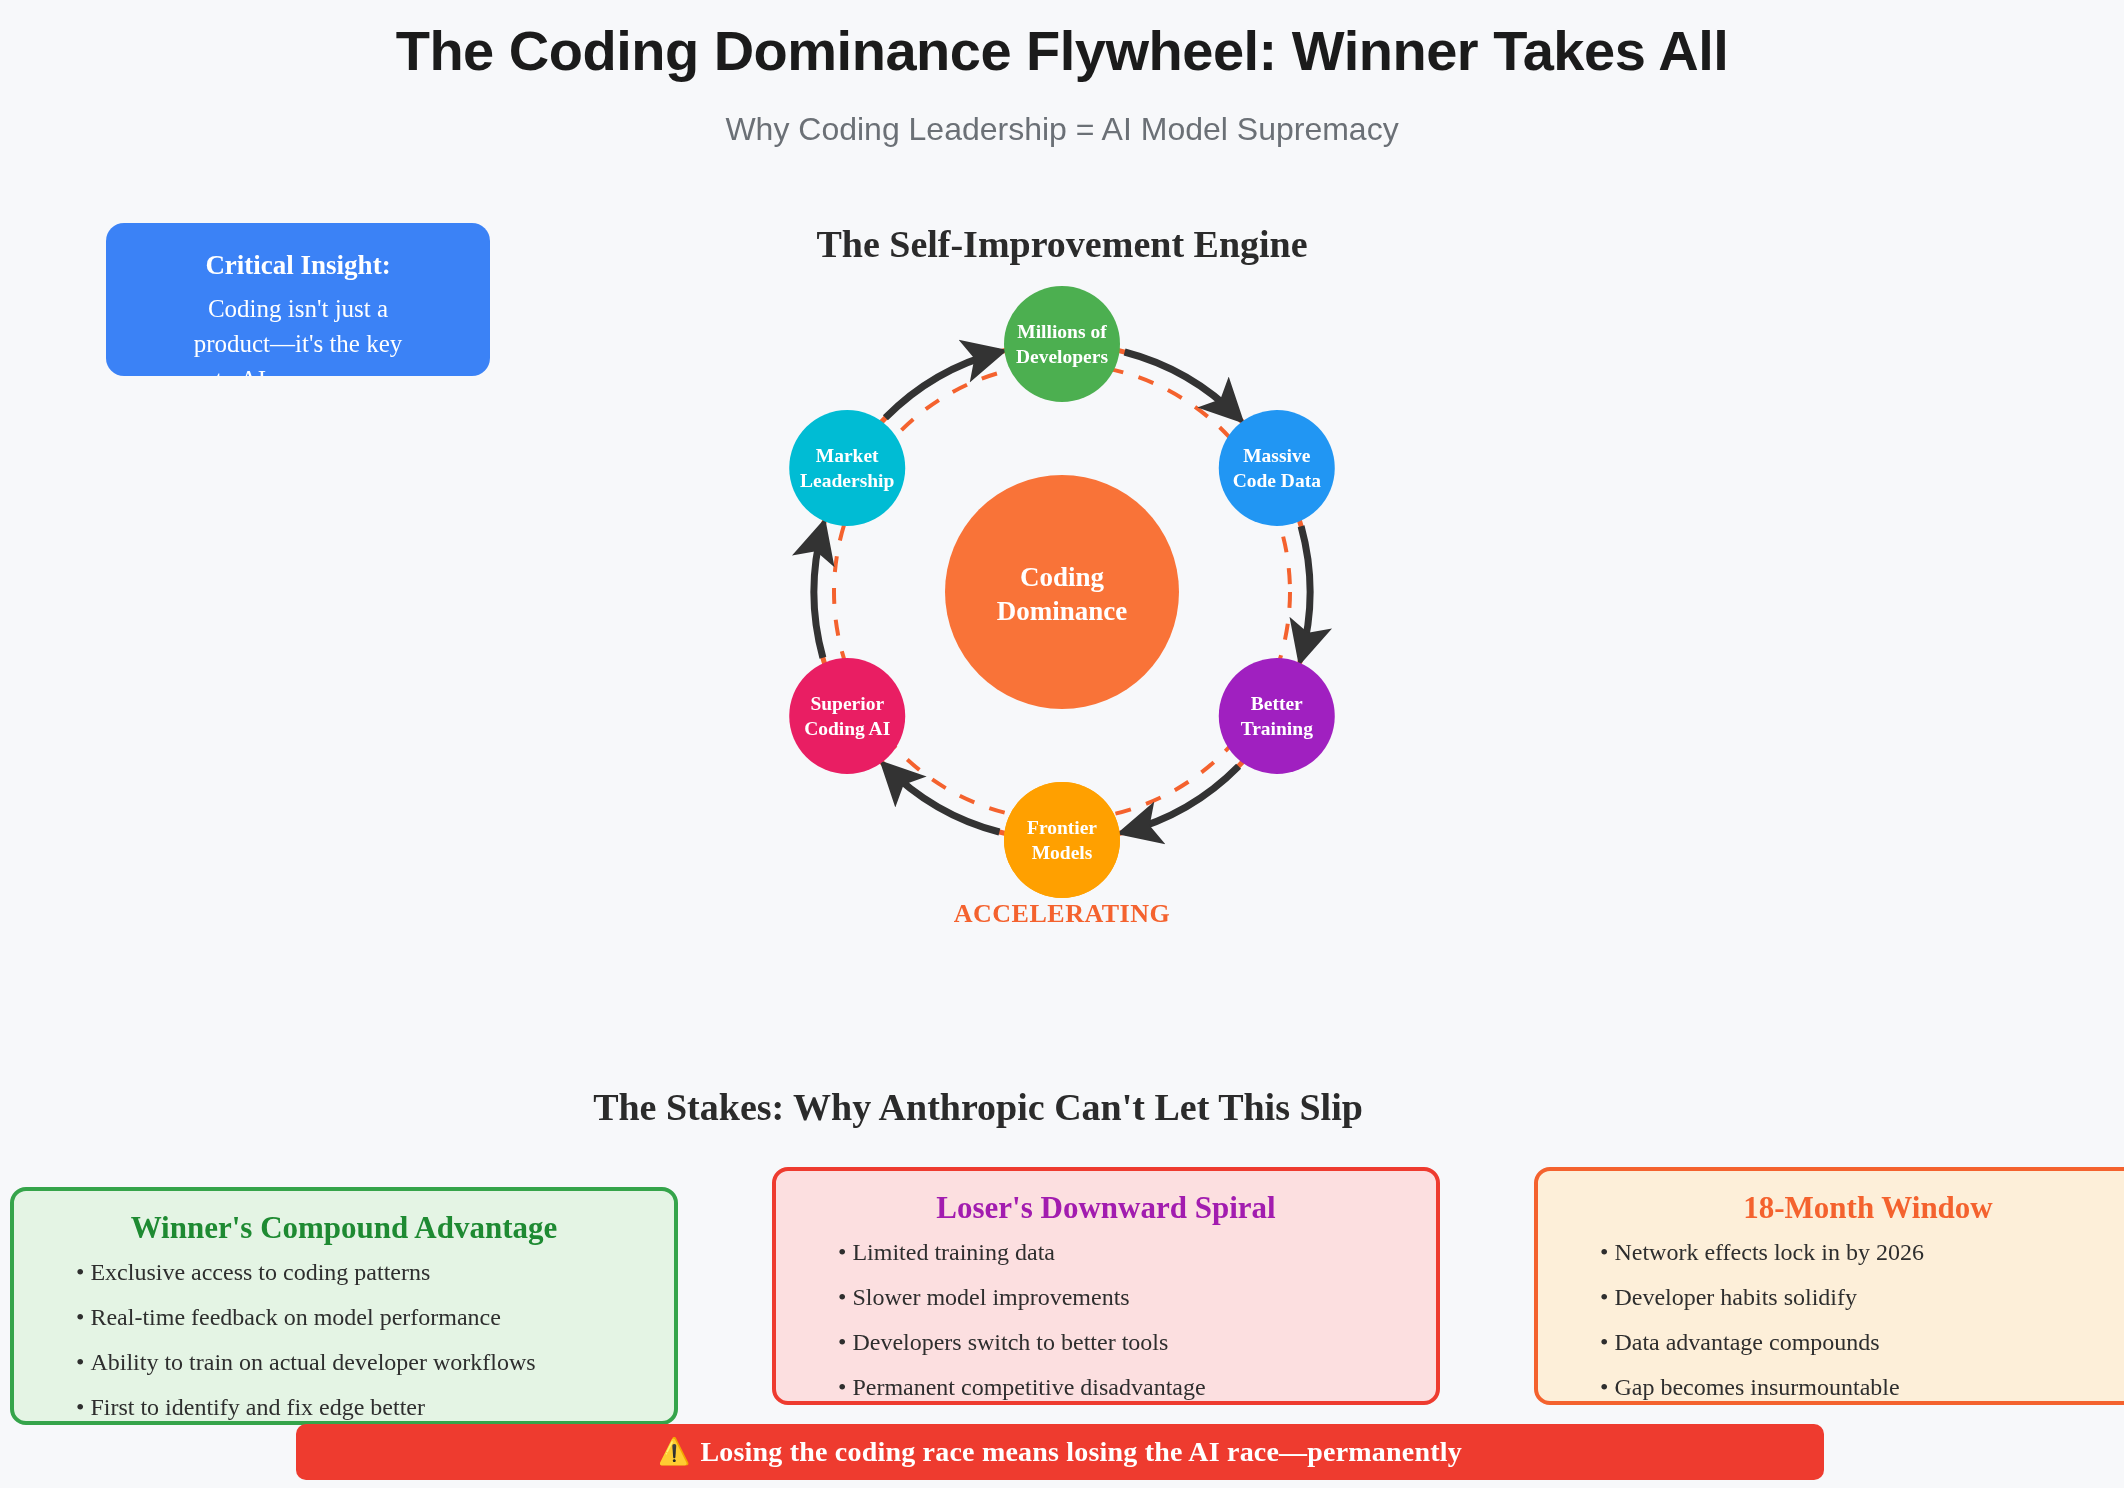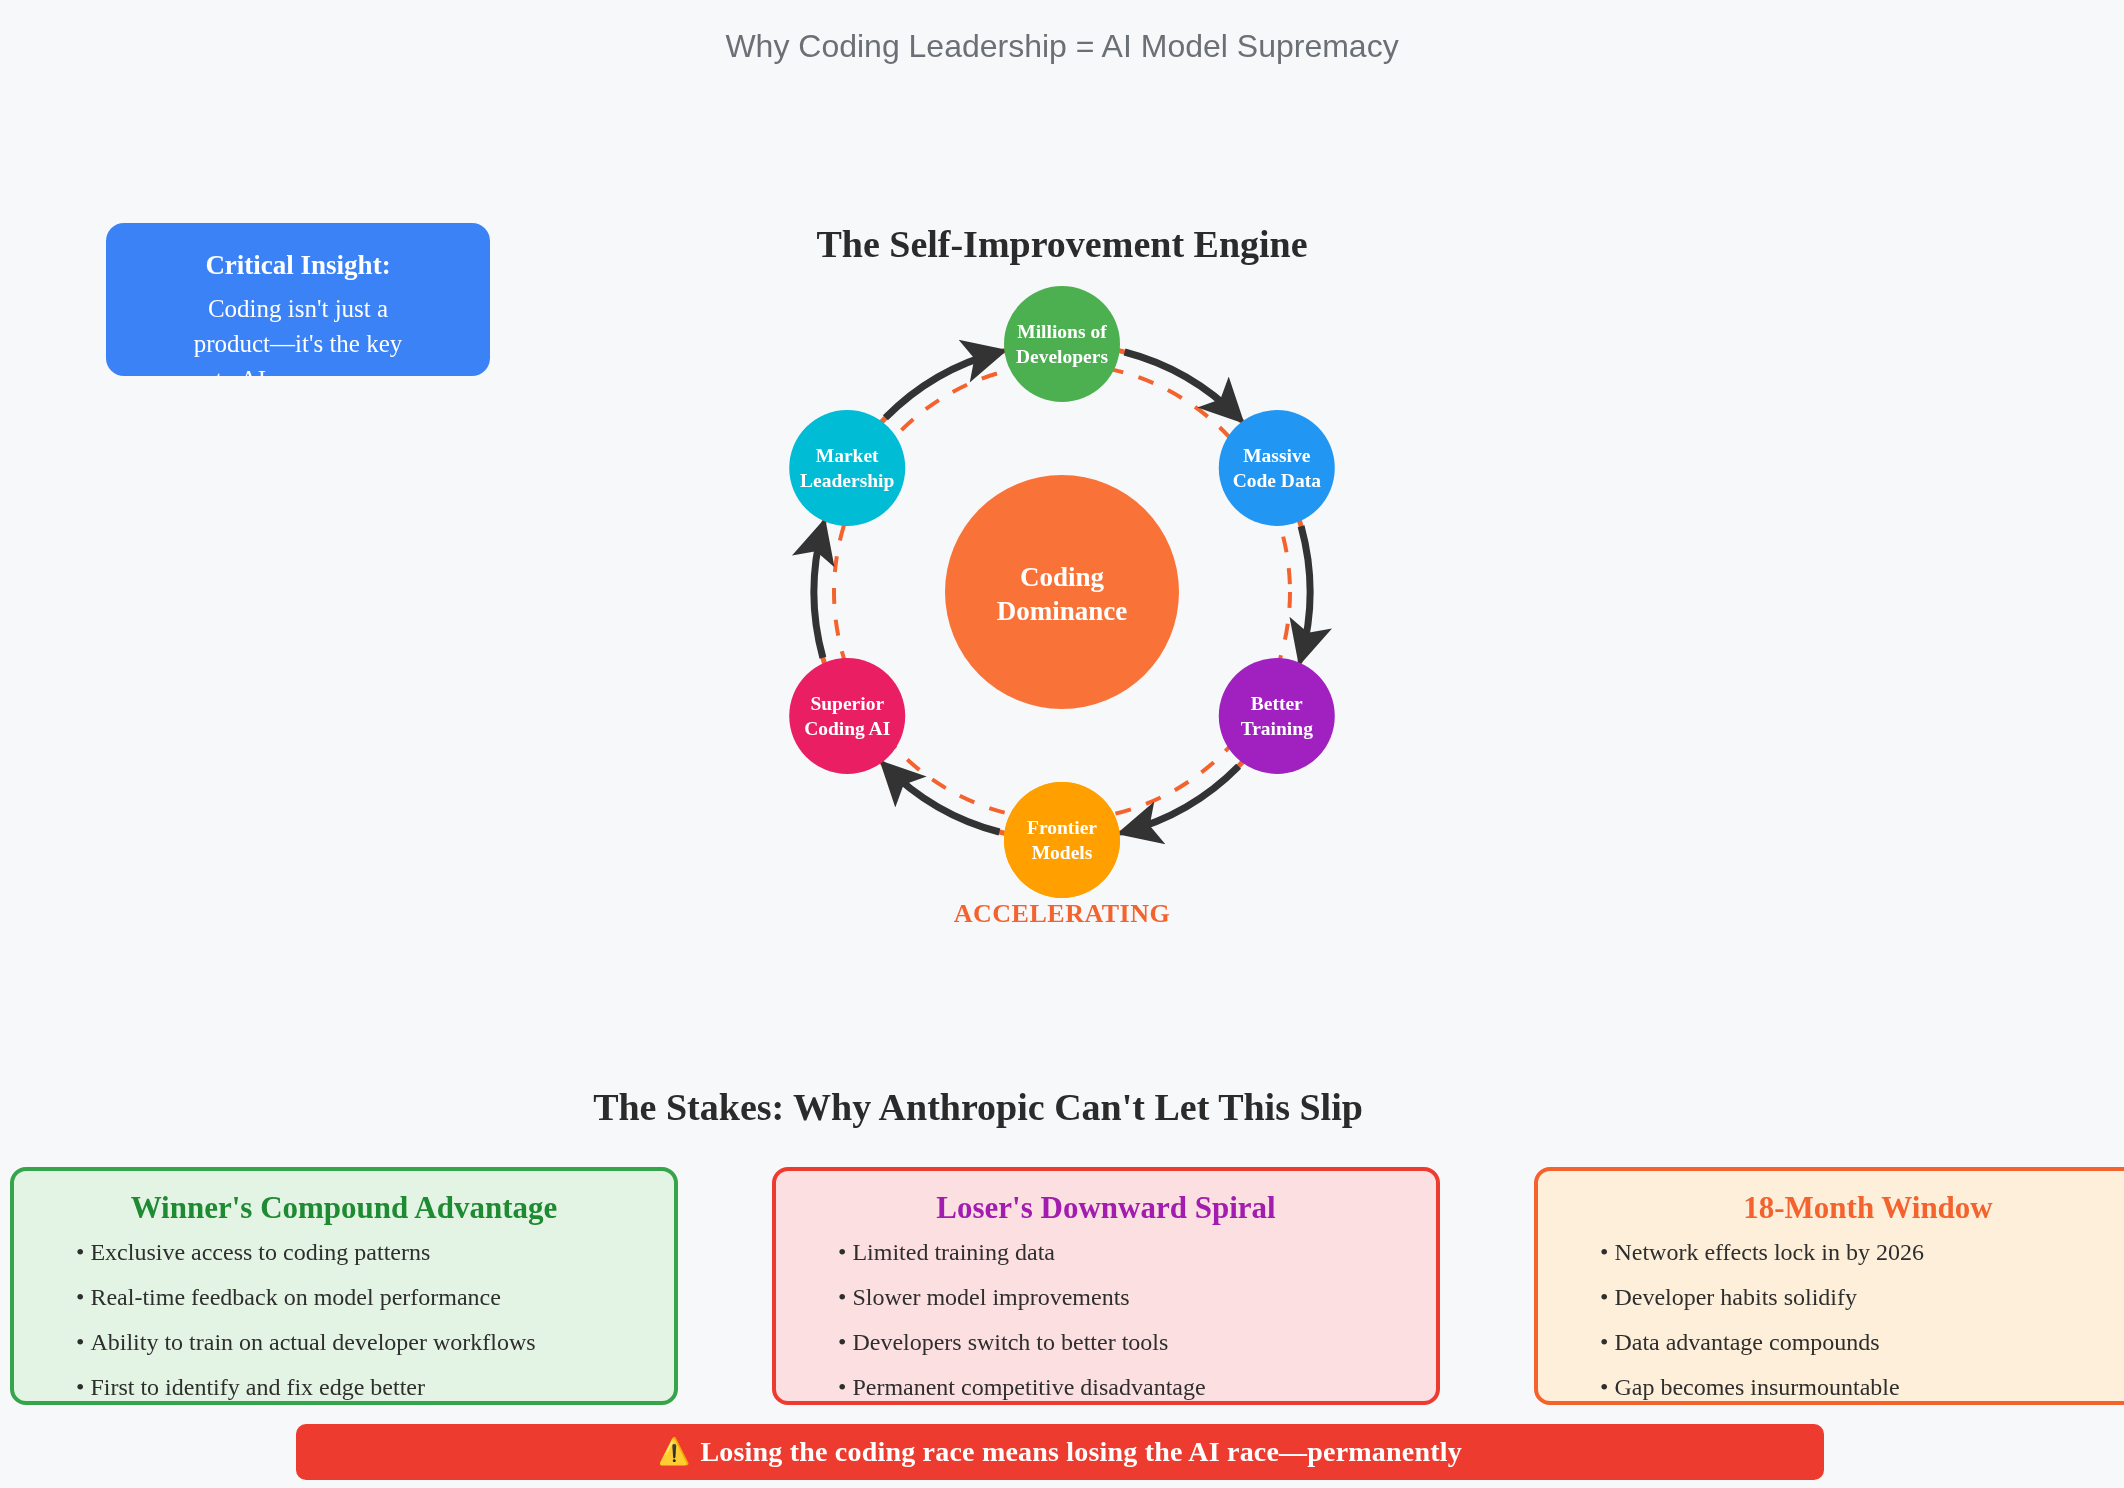--- a/index.html
+++ b/index.html
@@ -134,21 +134,21 @@
   }
   .card {
     position: absolute;
     box-sizing: border-box;
     border-radius: 16px;
     border-width: 4px;
     border-style: solid;
     padding: 18px 26px 10px 26px;
     height: 238px;
   }
-  #card-winner  { left: 10px;   width: 668px; background: #E4F4E4; border-color: #35A44A; }
+  #card-winner  { left: 10px;   width: 668px; background: #E4F4E4; border-color: #35A44A; margin-top: 20px; }
   #card-loser   { left: 772px;  width: 668px; background: #FCDFE0; border-color: #EE3B2F; }
   #card-window  { left: 1534px; width: 668px; background: #FDEFD9; border-color: #F4622E; }
 
   .card-title {
     text-align: center;
     font-size: 31px;
     font-weight: bold;
     line-height: 1.2;
     padding-bottom: 14px;
   }
@@ -195,20 +195,21 @@
   #banner-icon {
     font-size: 26px;
     padding-right: 10px;
     line-height: 1;
   }
 </style>
 </head>
 <body>
 
 <div id="header">
+  <h1 id="main-title">The Coding Dominance Flywheel: Winner Takes All</h1>
   <div id="subtitle">Why Coding Leadership = AI Model Supremacy</div>
 </div>
 
 <div id="insight-box" style="background: #3b82f6;">
   <div id="insight-title">Critical Insight:</div>
   <div id="insight-body">
     <div>Coding isn't just a</div>
     <div>product—it's the key</div>
     <div>to AI supremacy</div>
   </div>

